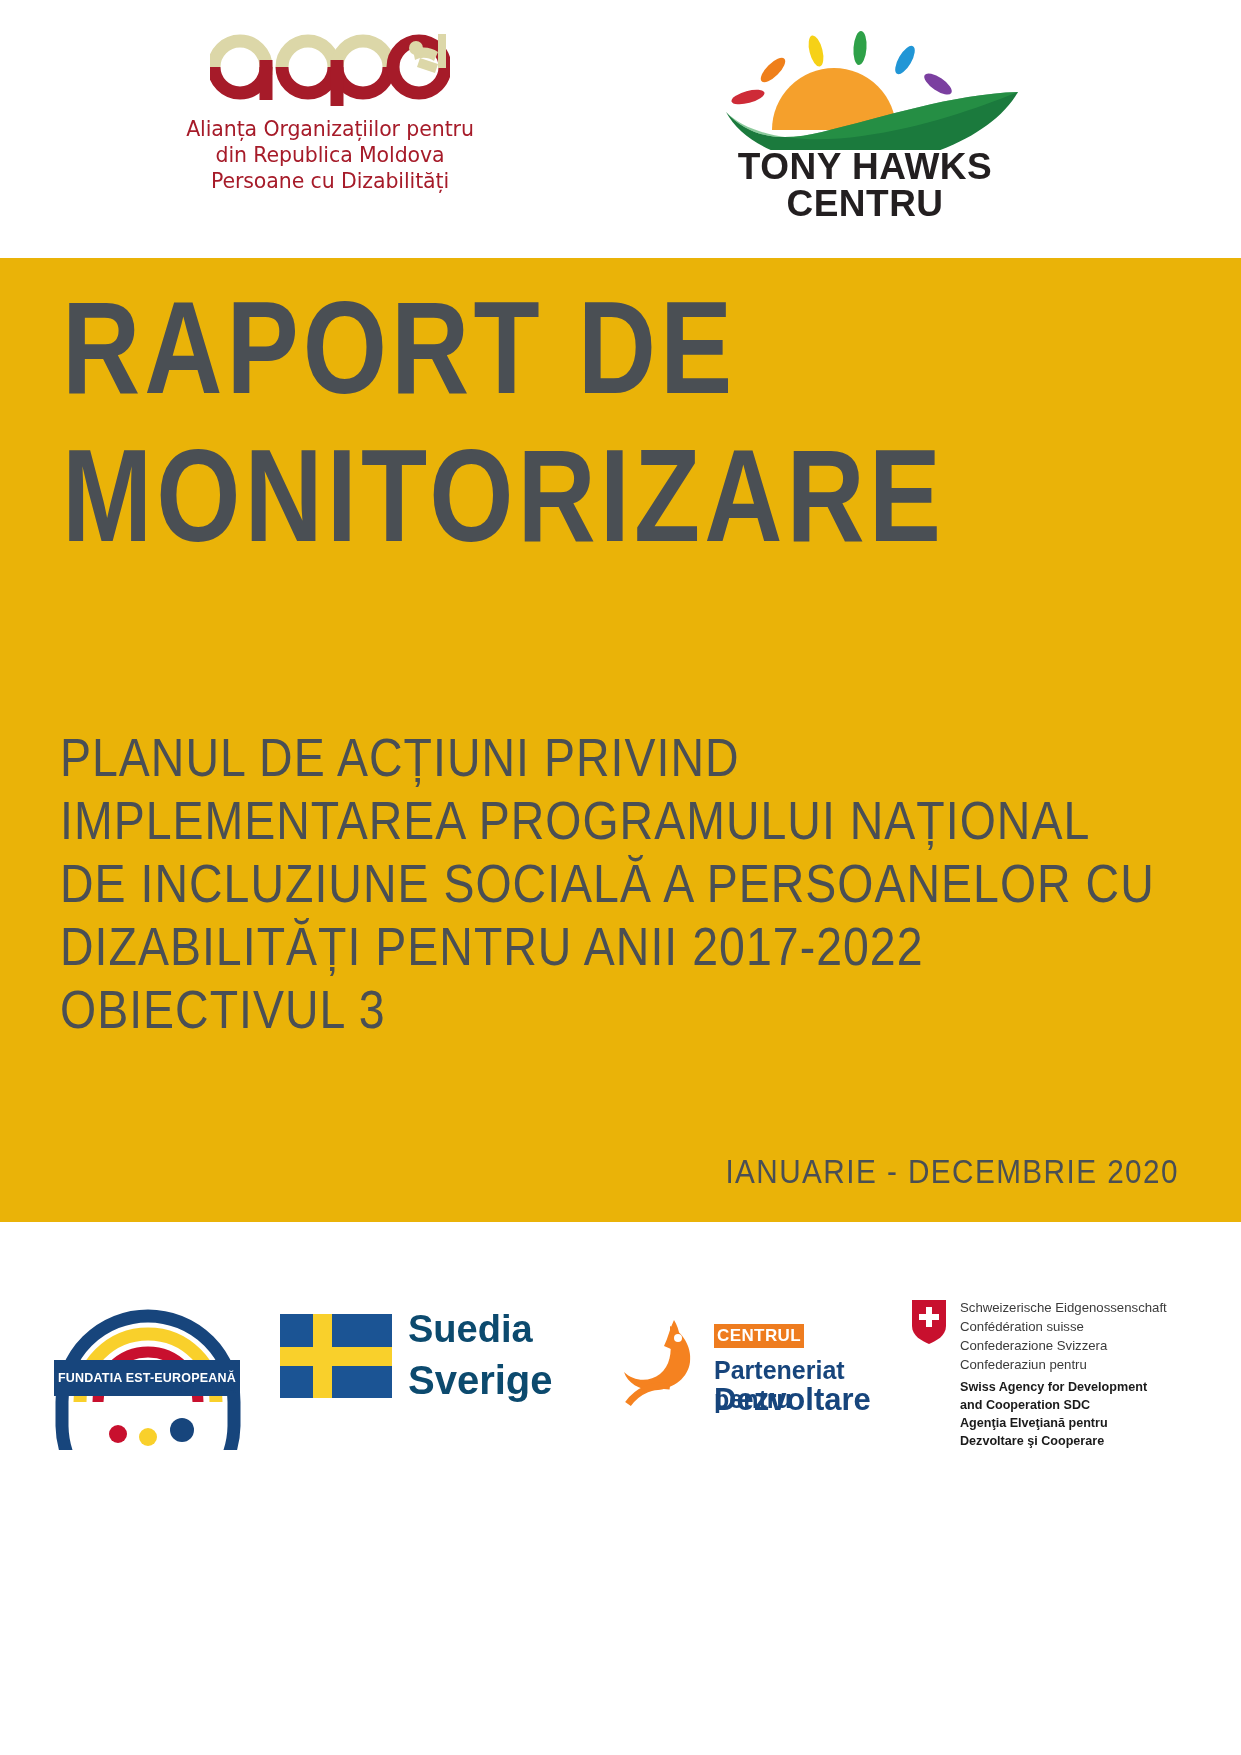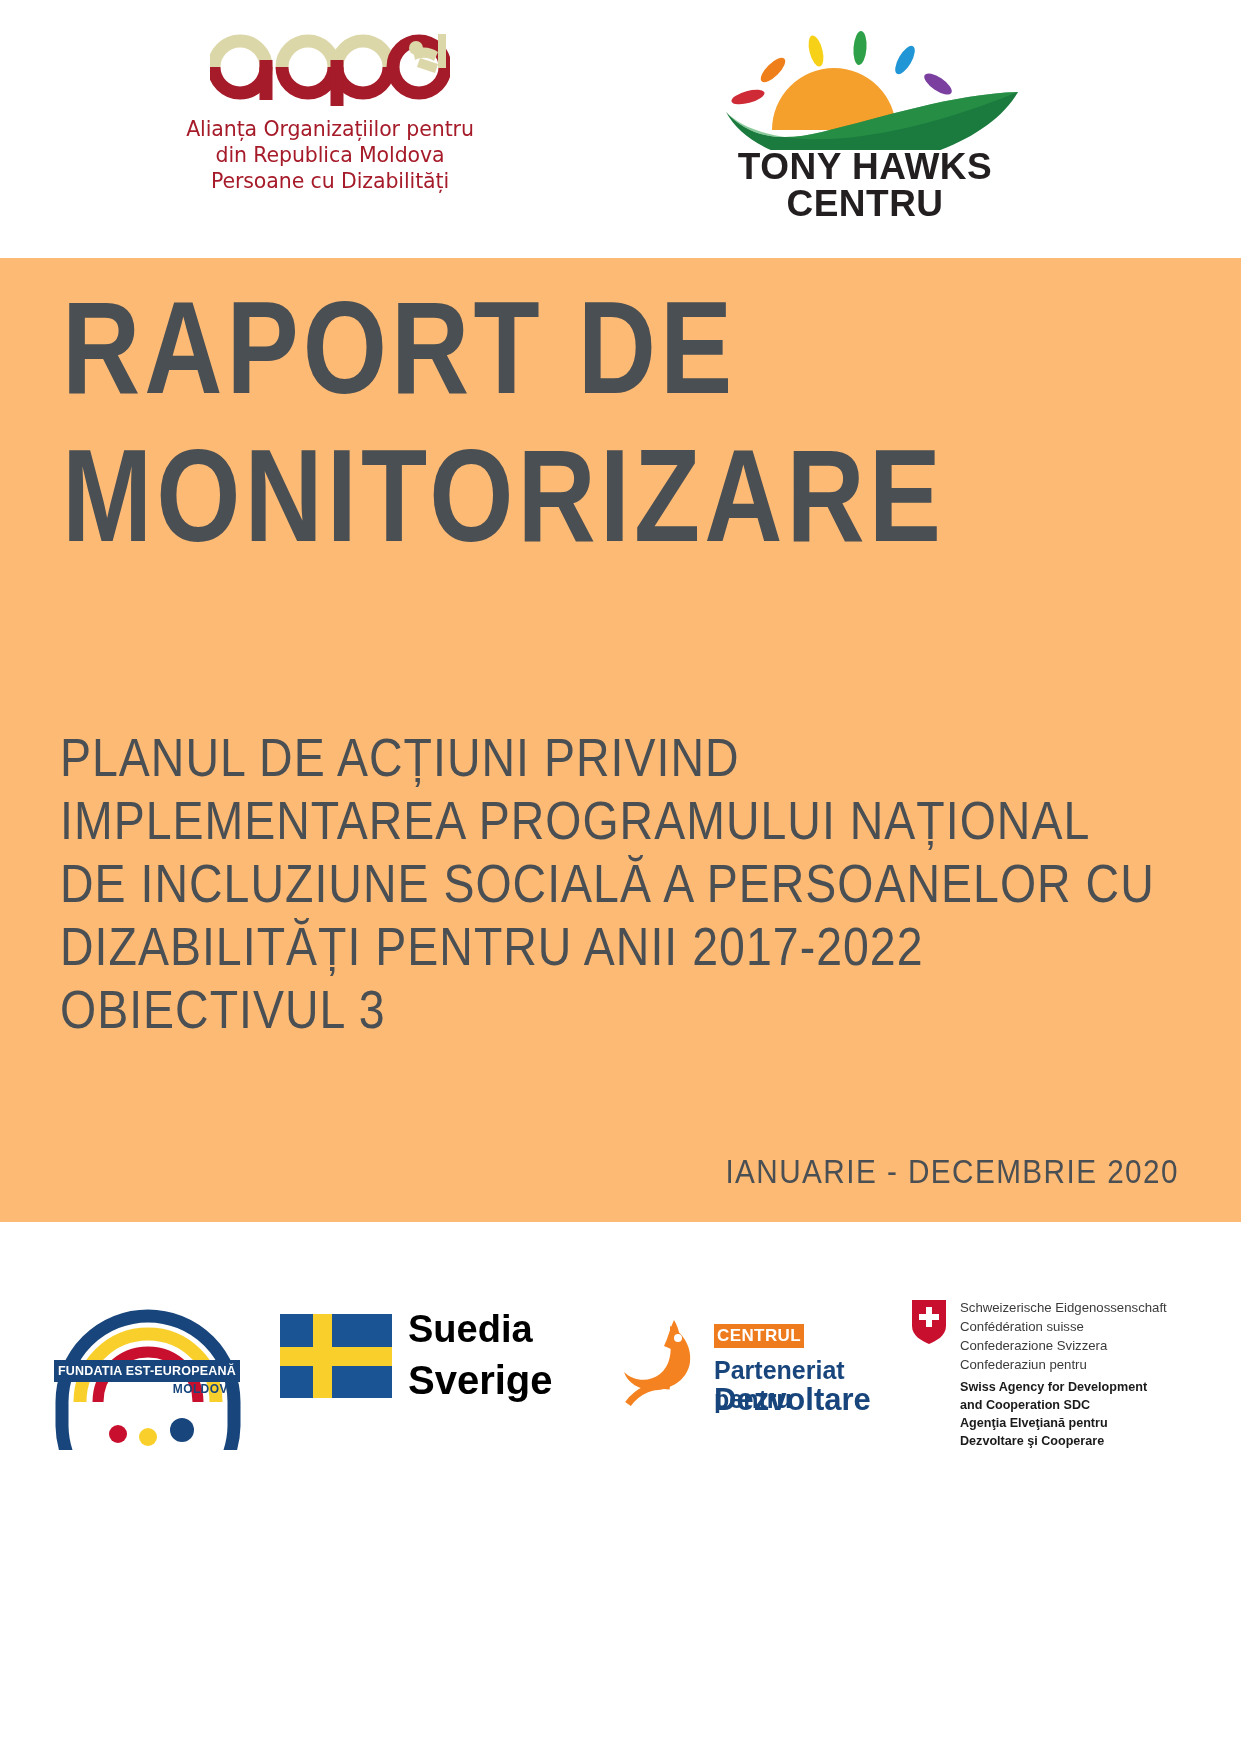--- a/index.html
+++ b/index.html
@@ -73,21 +73,21 @@
   }
   .thc-text .l2 { display: block; }
 
   
   .hero {
     position: absolute;
     left: 0;
     top: 258px;
     width: 1241px;
     height: 964px;
-    background: #fdba74;
+    background: #eab308;
   }
 
   .hero-title {
     position: absolute;
     left: 62px;
     top: 16px;
     width: 1120px;
     color: #4A4F54;
     font-family: "Liberation Sans Narrow", "Liberation Sans", sans-serif;
     font-weight: bold;
@@ -151,21 +151,21 @@
     position: absolute;
     left: 6px;
     top: 78px;
     width: 186px;
     background: #17457C;
     color: #ffffff;
     font-size: 12.5px;
     font-weight: bold;
     letter-spacing: 0.2px;
     text-align: center;
-    padding: 4px 0;
+    padding: 11px 0;
     font-family: "Liberation Sans Narrow", "Liberation Sans", sans-serif;
   }
   .eef-sub {
     position: absolute;
     right: 12px;
     top: 100px;
     color: #17457C;
     font-size: 12px;
     font-weight: bold;
     letter-spacing: 0.4px;
@@ -184,21 +184,21 @@
     left: 0; top: 33px; width: 112px; height: 19px;
     background: #F9D02B;
   }
   .sweden-flag:after {
     content: ""; position: absolute;
     left: 33px; top: 0; width: 19px; height: 84px;
     background: #F9D02B;
   }
   .sweden-words {
     position: absolute; left: 128px; top: -4px;
-    color: #000000;
+    color: #0c4a6e;
     font-family: "Liberation Sans", sans-serif;
   }
   .sweden-words .w1 { display:block; font-size: 38px; font-weight: bold; line-height: 46px;}
   .sweden-words .w2 { display:block; font-size: 40px; font-weight: bold; line-height: 56px;}
 
   
   .cpd { position: absolute; left: 618px; top: 30px; width: 260px; height: 112px; }
   .cpd-badge {
     position: absolute; left: 96px; top: 12px;
     background: #EE7C1F; color: #fff;

